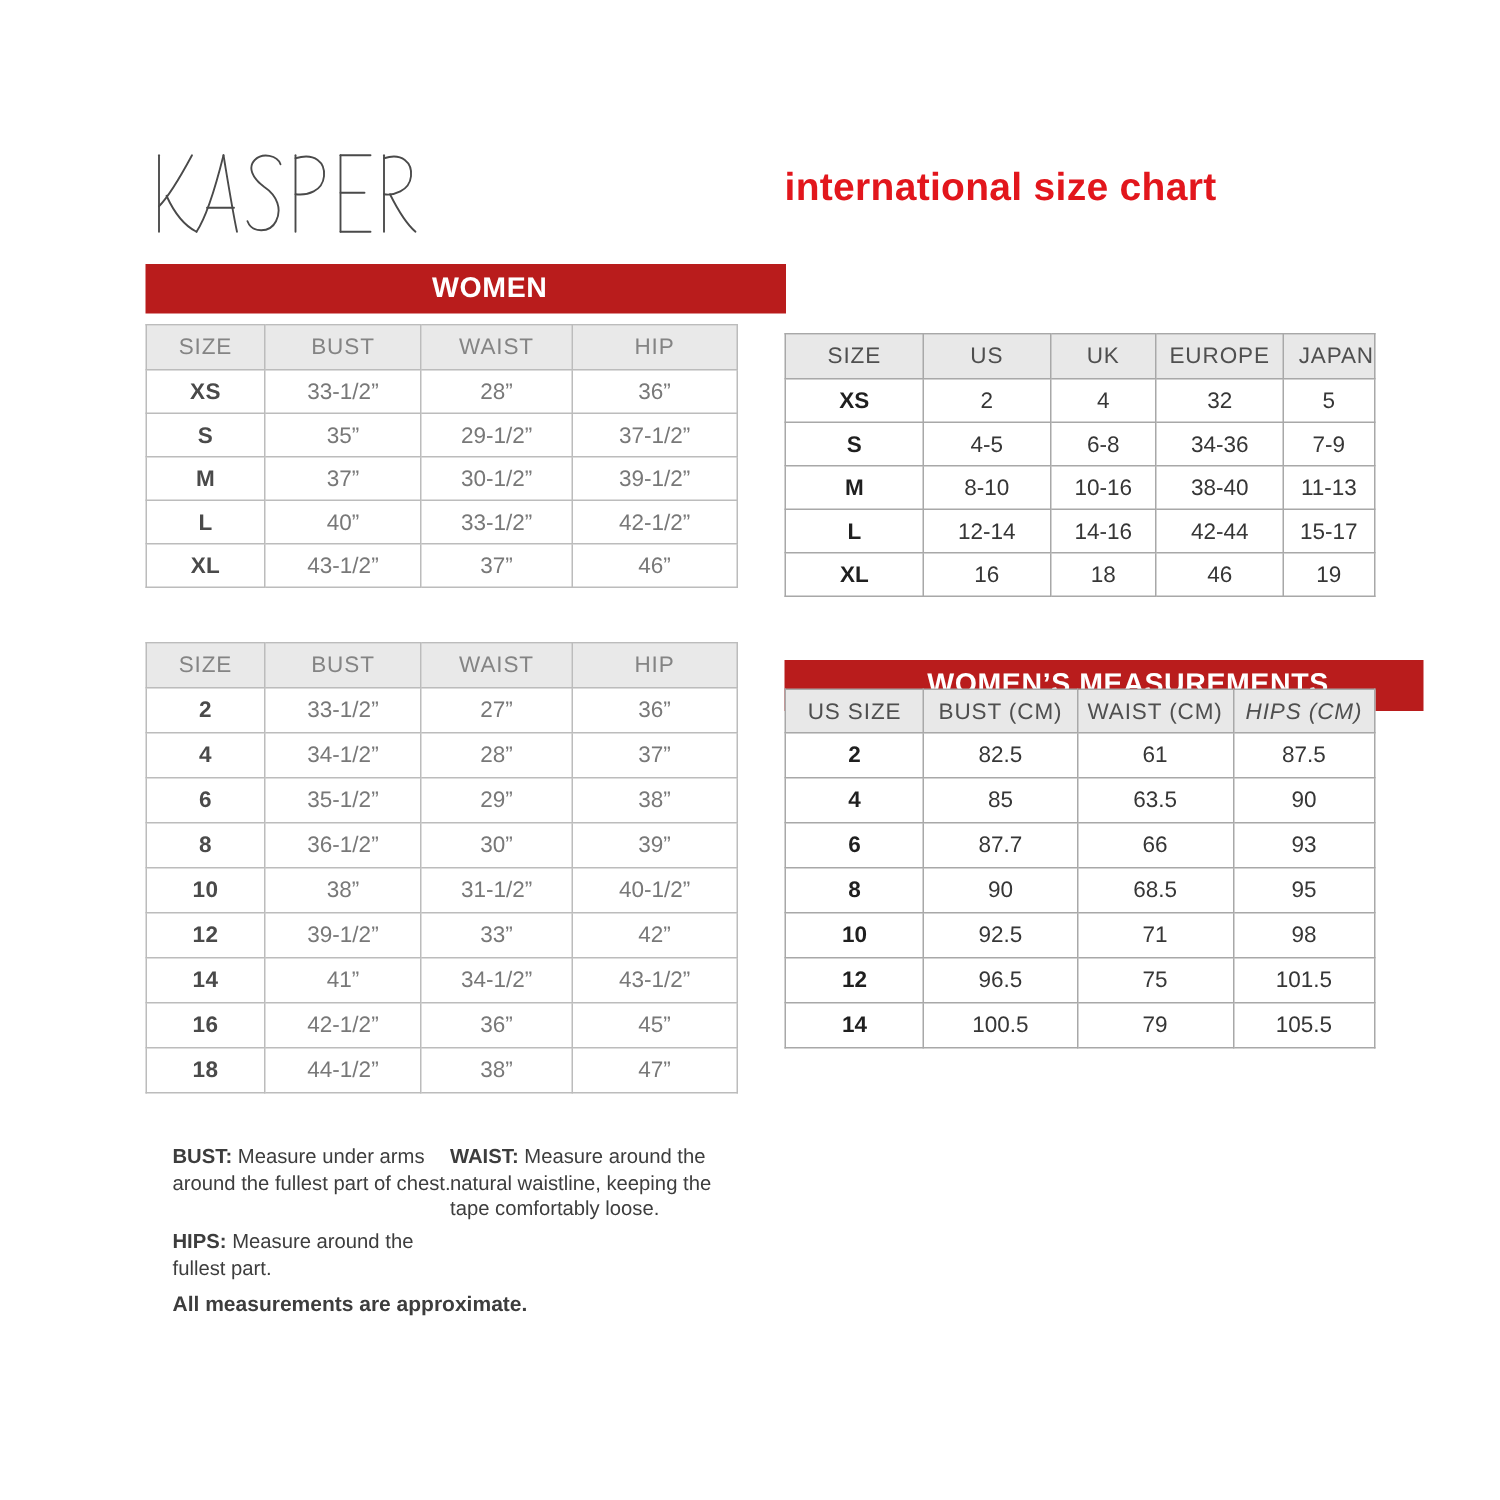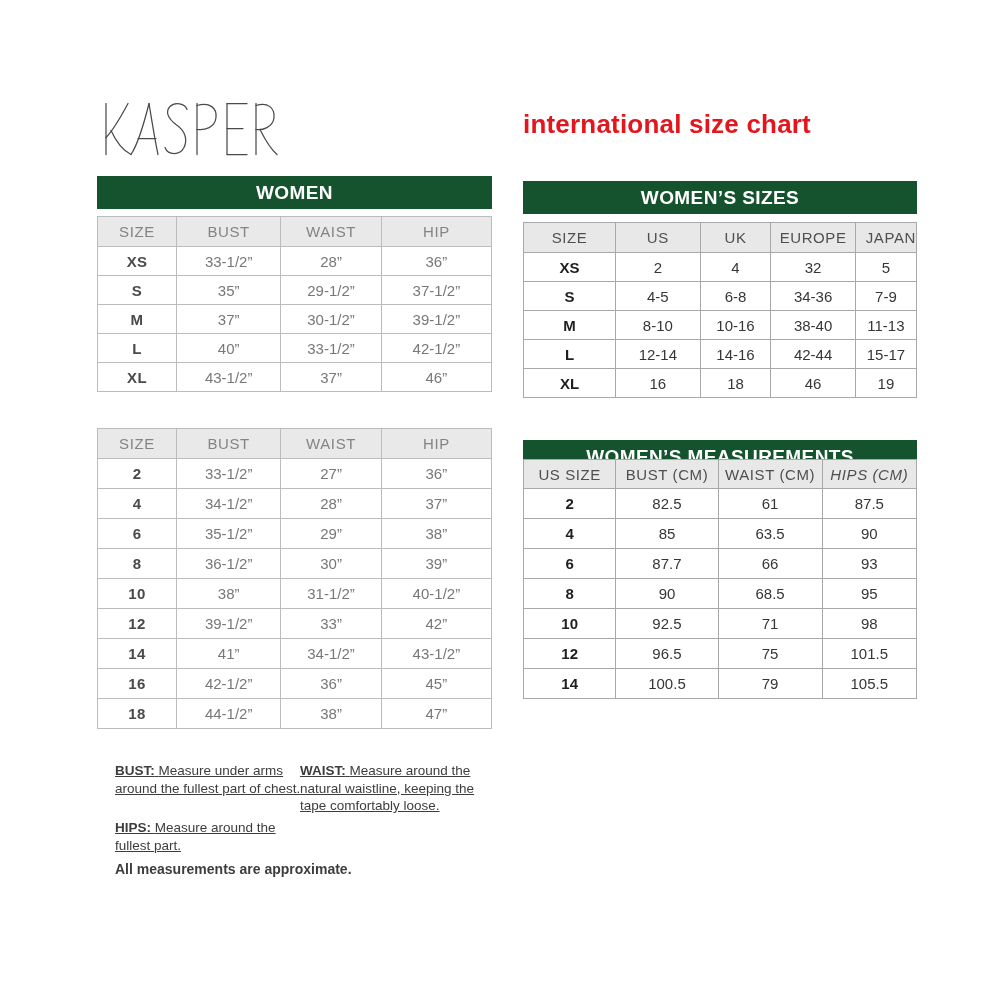--- a/index.html
+++ b/index.html
@@ -32,26 +32,27 @@
     position: absolute;
     left: 523px;
     top: 109px;
     font-size: 26px;
     font-weight: 700;
     color: #e2161c;
     letter-spacing: 0.2px;
   }
   .banner {
     position: absolute;
-    background: #14532d;
+    background: #b91c1c;
     color: #ffffff;
     font-size: 19px;
     font-weight: 700;
     text-align: center;
     letter-spacing: 0.4px;
+    padding-left: 32px;
   }
   .b-women  { left: 97px;  top: 176px; width: 395px; height: 33px; line-height: 33px; }
   .b-sizes  { left: 523px; top: 181px; width: 394px; height: 33px; line-height: 33px; }
   .b-meas   { left: 523px; top: 440px; width: 394px; height: 34px; line-height: 34px; }
 
   table.tbl {
     position: absolute;
     border-collapse: collapse;
     table-layout: fixed;
   }
@@ -107,21 +108,20 @@
   .t-meas th:nth-child(1) { width: 23.5%; }
   .t-meas th:nth-child(2) { width: 26%; }
   .t-meas th:nth-child(3) { width: 26.5%; }
   .t-meas th:nth-child(4) { width: 24%; font-style: italic; }
 
   .note {
     position: absolute;
     font-size: 13.5px;
     line-height: 17.5px;
     color: #3d3d3d;
-    text-decoration: underline;
   }
   .nlabel { font-weight: 700; }
   .n-bust  { left: 115px; top: 762px; width: 192px; }
   .n-waist { left: 300px; top: 762px; width: 182px; }
   .n-hips  { left: 115px; top: 819px; width: 182px; }
   .disclaimer {
     position: absolute;
     left: 115px; top: 861px;
     font-size: 14px;
     font-weight: 700;
@@ -265,21 +265,20 @@
         </tr>
         <tr>
           <td>18</td>
           <td>44-1/2”</td>
           <td>38”</td>
           <td>47”</td>
         </tr>
       </tbody>
     </table>
 
-  <div class="banner b-sizes">WOMEN’S SIZES</div>
   <table class="tbl t-dark t-sizes">
       <thead>
         <tr>
           <th>SIZE</th>
           <th>US</th>
           <th>UK</th>
           <th>EUROPE</th>
           <th>JAPAN</th>
         </tr>
       </thead>

